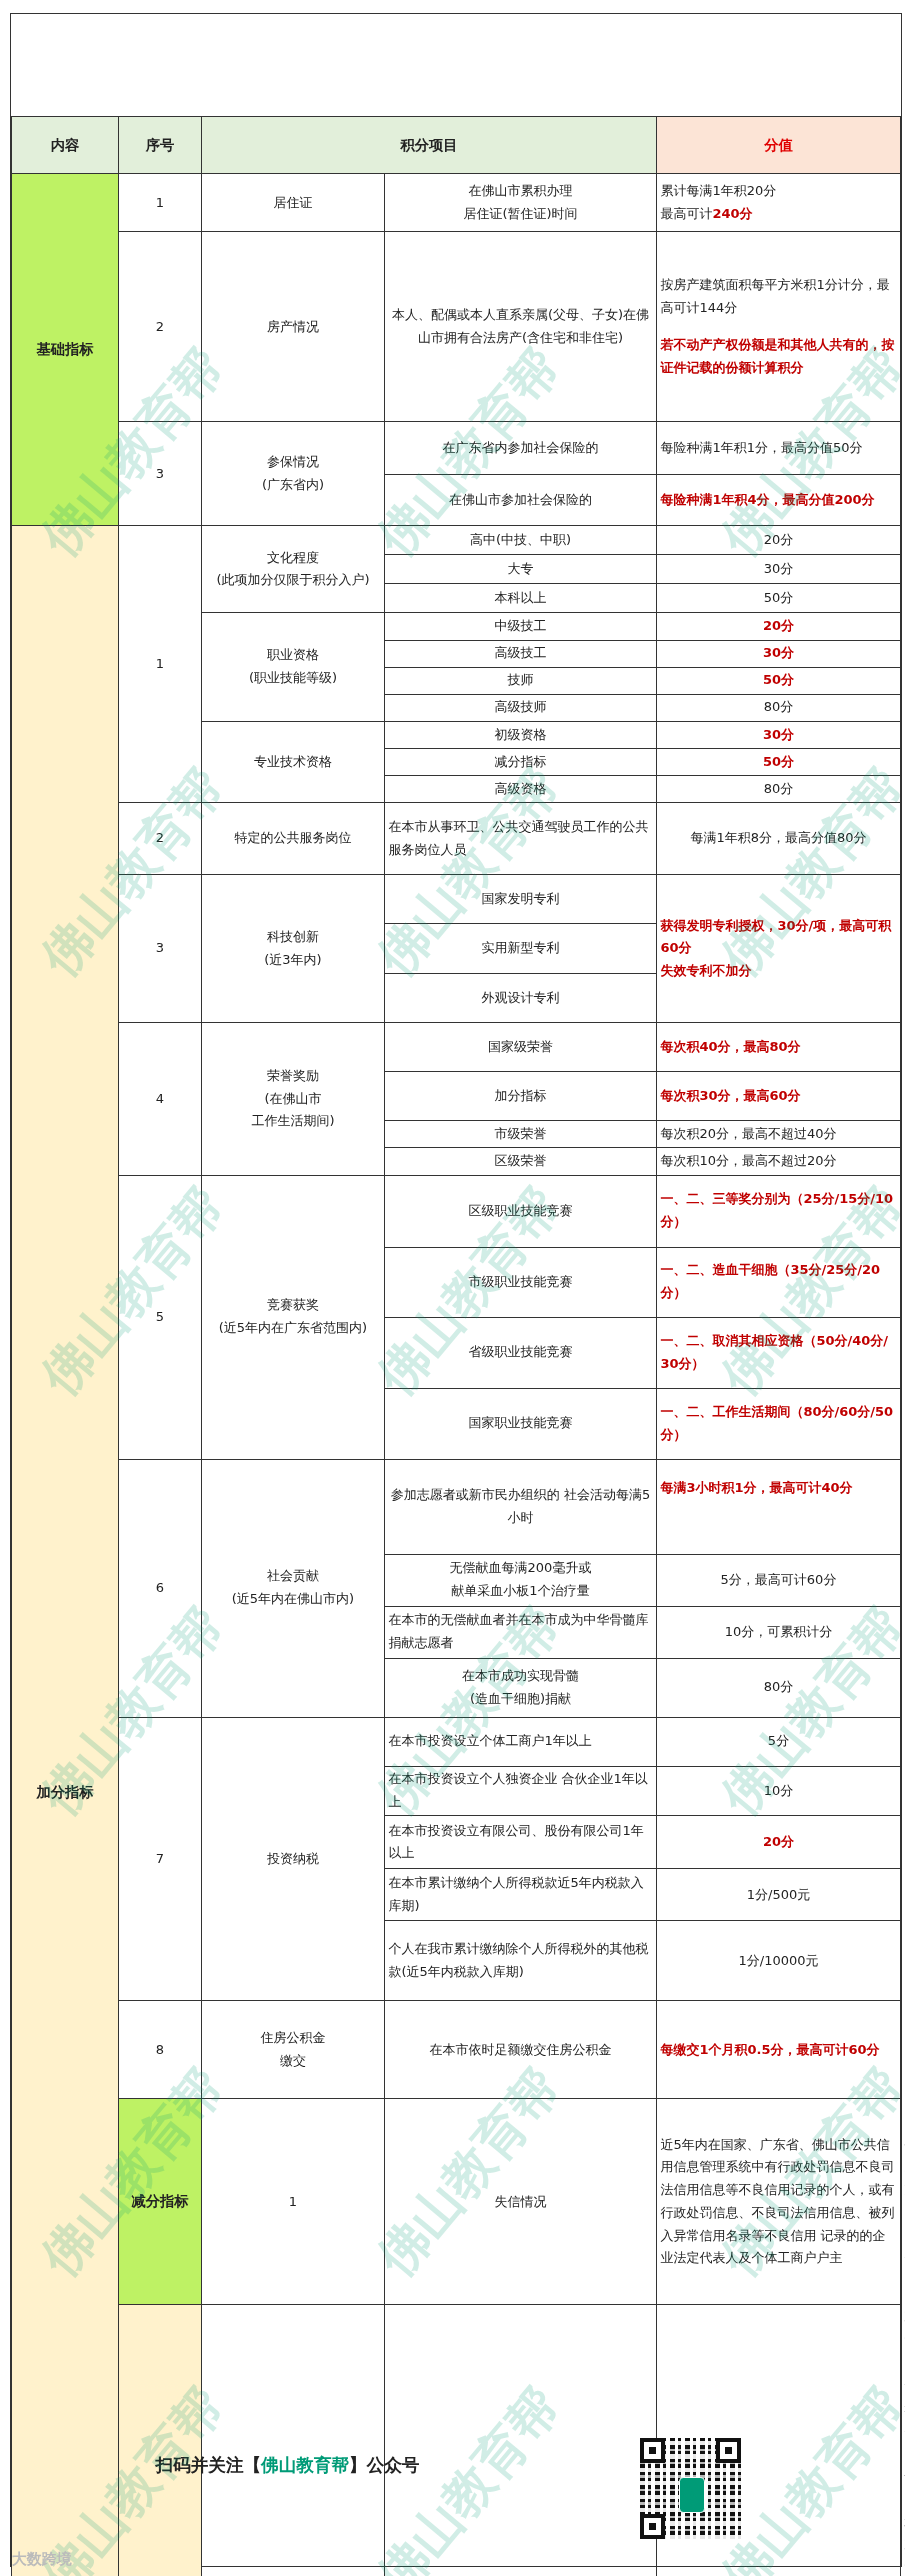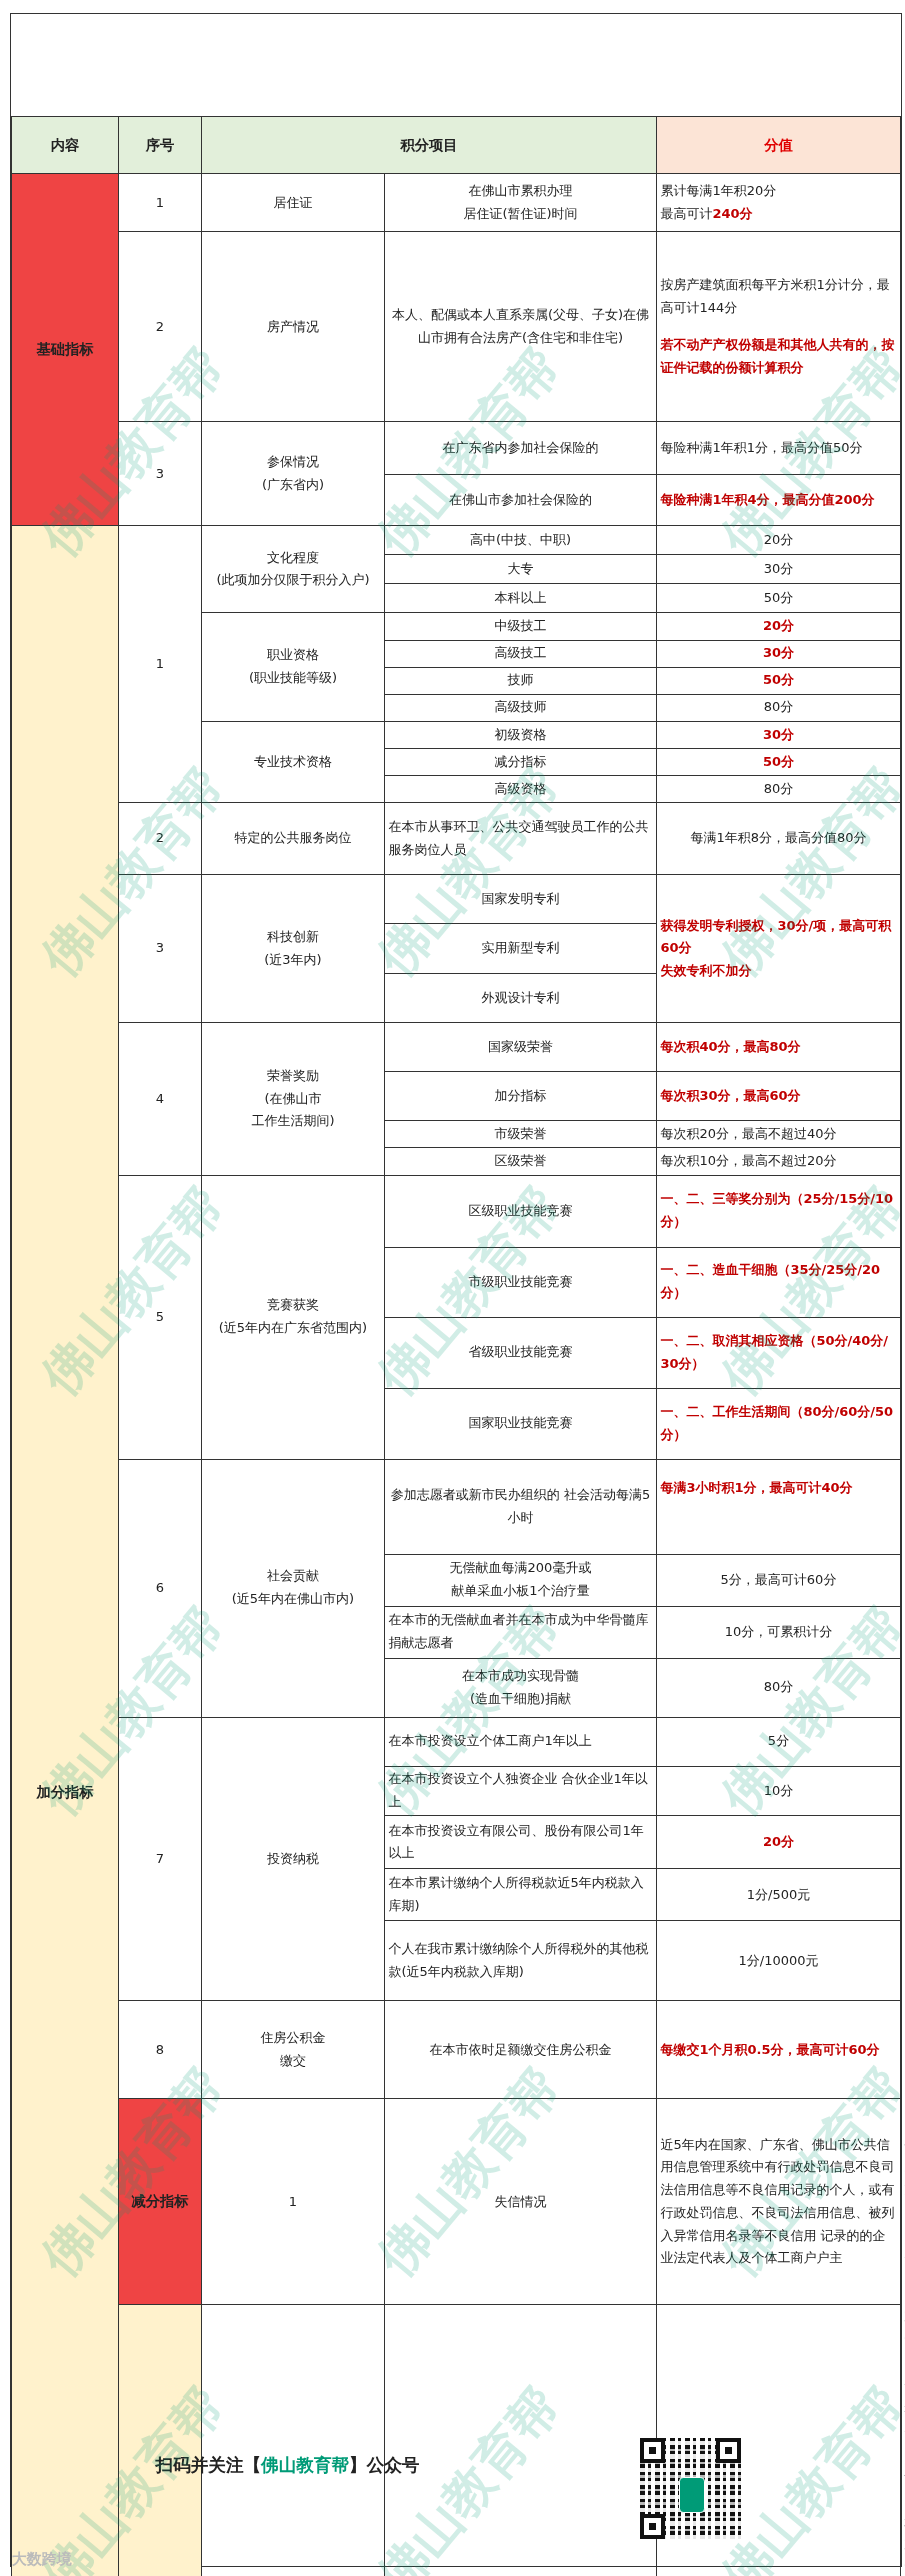--- a/index.html
+++ b/index.html
@@ -5,21 +5,21 @@
   html,body{margin:0;padding:0;background:#ffffff;}
   body{width:906px;height:2576px;position:relative;overflow:hidden;font-family:"DejaVu Sans","Liberation Sans",sans-serif;color:#222;}
   .frame{position:absolute;left:10px;top:13.4px;width:892px;height:2554px;border:1.7px solid #333;box-sizing:border-box;background:#fff;}
   .title-band{position:absolute;left:0;top:0;width:100%;height:102px;background:#009B77;display:flex;align-items:center;justify-content:center;border-bottom:1.7px solid #333;box-sizing:border-box;}
   .title-band h1{margin:0;color:#fff;font-size:28.5px;font-weight:bold;letter-spacing:0.8px;}
   table{position:absolute;left:0;top:102px;width:889px;border-collapse:collapse;table-layout:fixed;}
   td,th{border:1.7px solid #333;text-align:center;vertical-align:middle;font-size:13px;line-height:1.75;padding:1.7px 3.4px;box-sizing:border-box;font-weight:normal;word-break:break-all;}
   th{background:#E2EFDA;font-weight:bold;font-size:14.3px;height:57px;}
   th.val{background:#FCE4D6;color:#E00000;}
   td.cat{font-weight:bold;font-size:14.3px;}
-  td.cat-blue{background:#ef4444;}
+  td.cat-blue{background:#bef264;}
   td.cat-yellow{background:#FFF2CC;}
   td.left{text-align:left;}
   .red{color:#C00000;font-weight:bold;}
   .footer{position:absolute;left:8px;top:2377px;width:100%;height:174px;}
   .footer-text{position:absolute;left:0;width:537px;top:59px;text-align:center;font-weight:bold;font-size:17.6px;line-height:1.75;}
   .footer-text .brand{color:#009B77;}
   .qr{position:absolute;left:621px;top:47px;width:101px;height:101px;background:
     repeating-linear-gradient(90deg,#111 0 5px,#fff 5px 8.4px,#111 8.4px 11px,#fff 11px 15px),#fff;}
   .qr .qr-overlay{position:absolute;inset:0;background:repeating-linear-gradient(0deg,rgba(255,255,255,.9) 0 4.2px,transparent 4.2px 7.5px,rgba(255,255,255,.7) 7.5px 10px,transparent 10px 13.4px);}
   .qr .finder{position:absolute;width:25px;height:25px;border:4.2px solid #111;background:#fff;box-sizing:border-box;}

